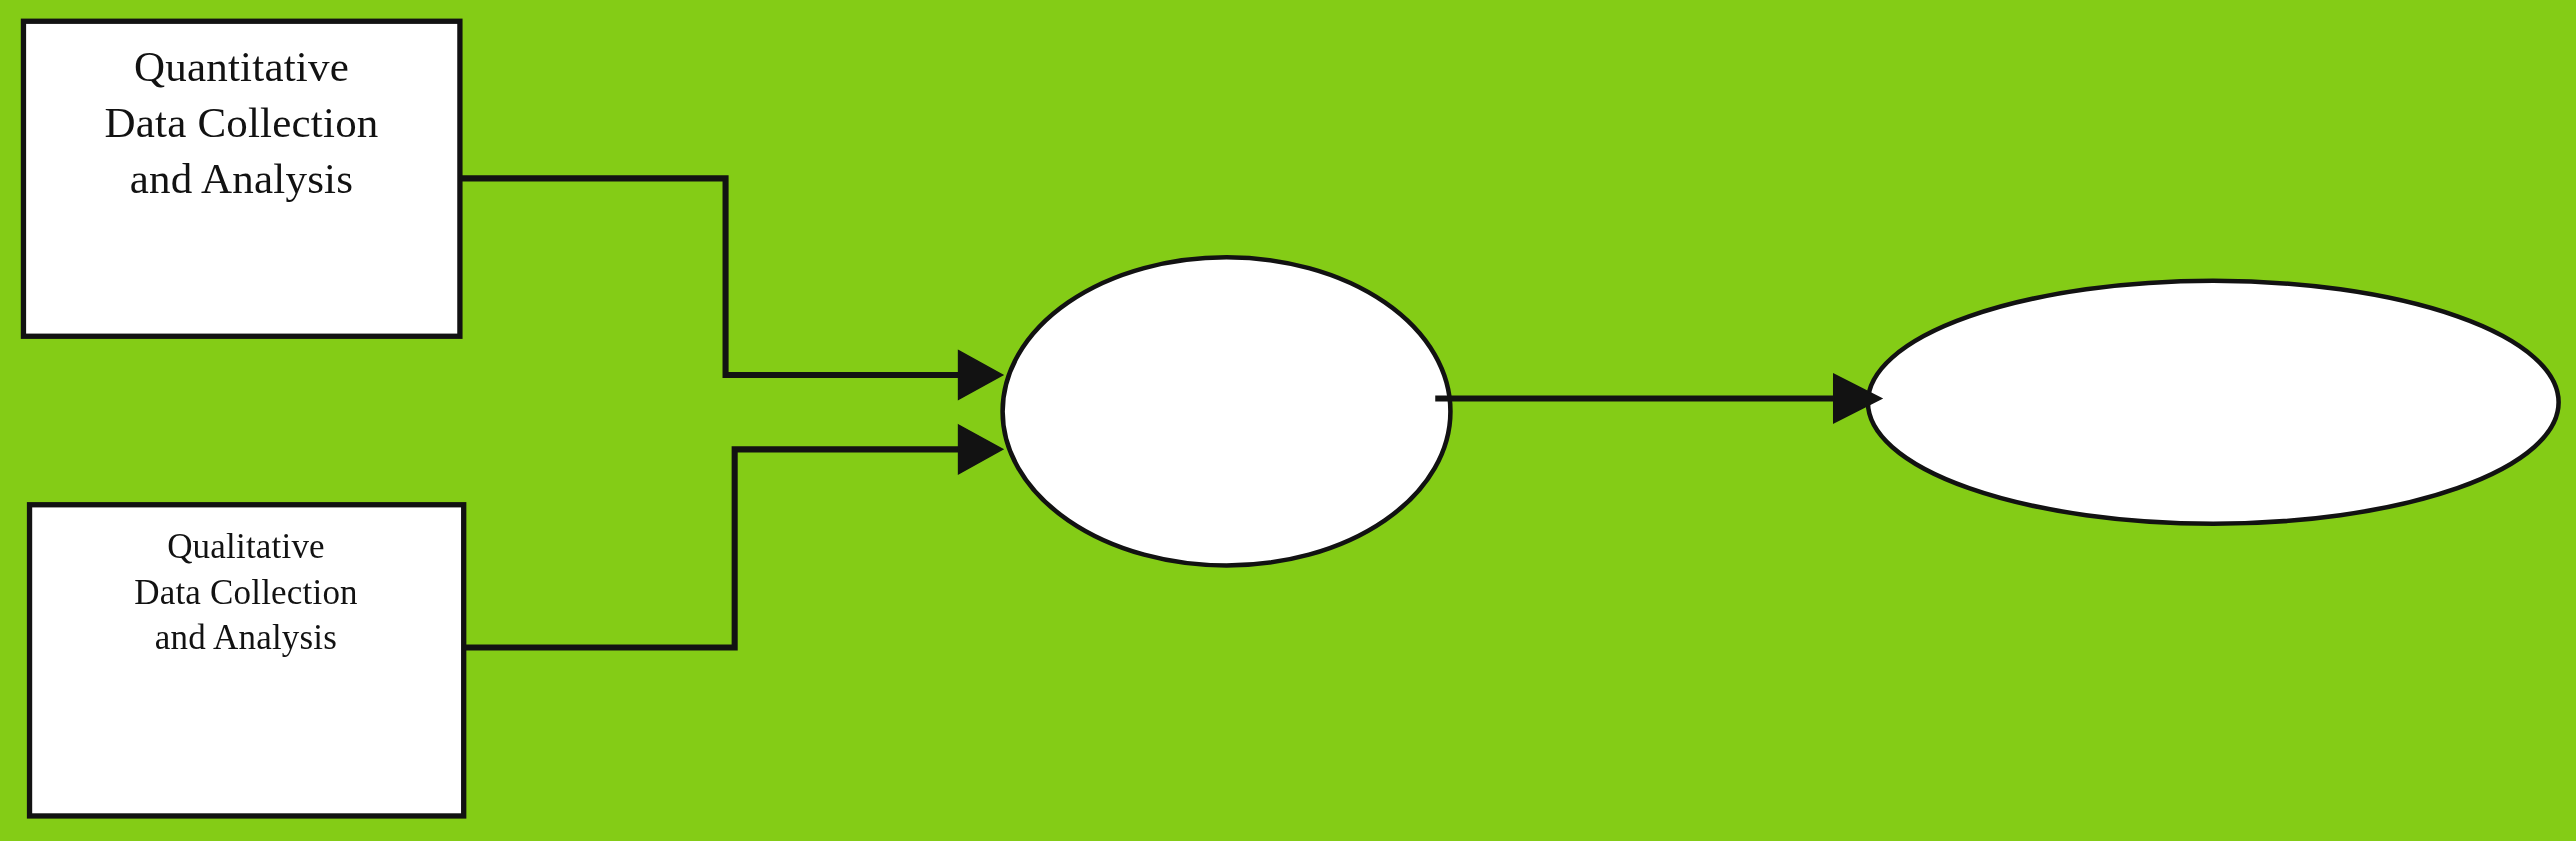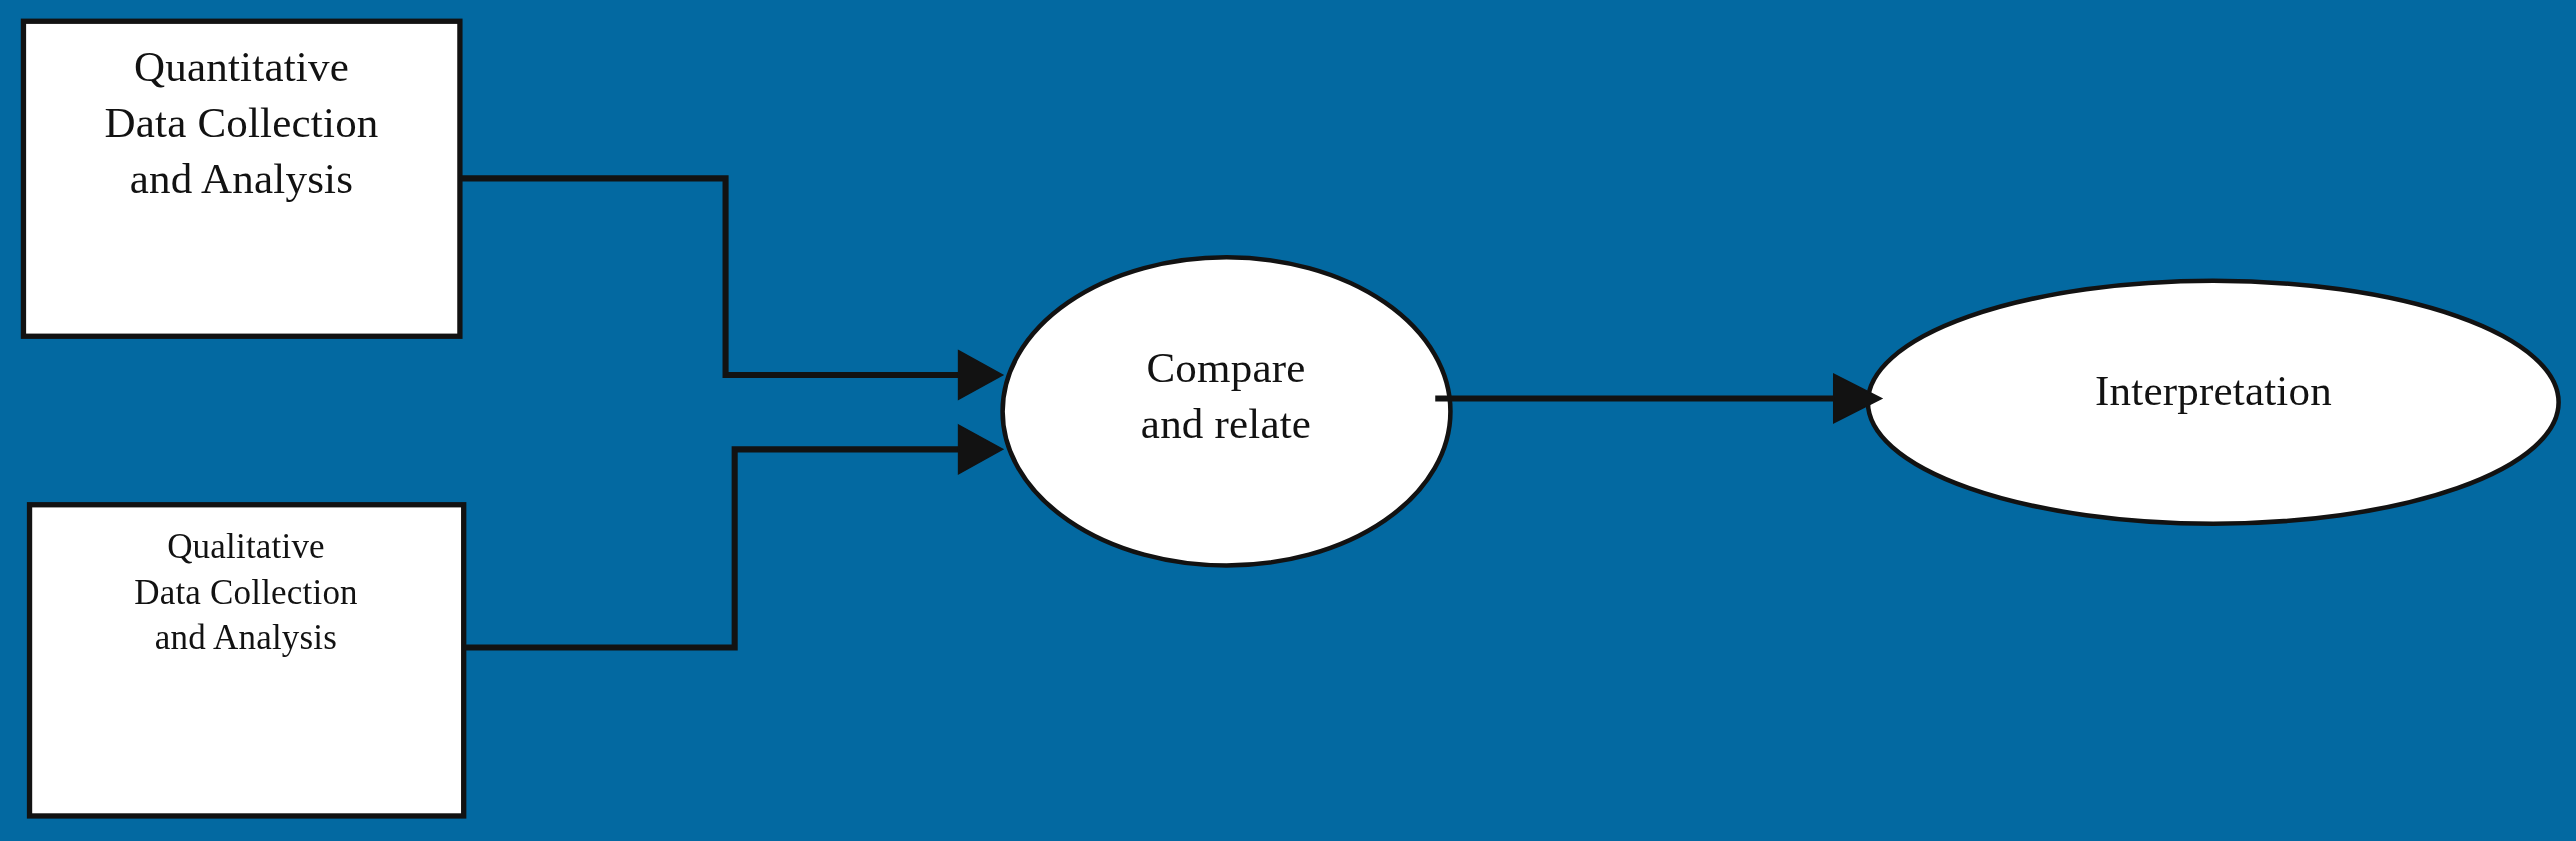--- a/index.html
+++ b/index.html
@@ -11,21 +11,21 @@
   body {
     width: 2576px;
     height: 841px;
     font-family: "Liberation Serif", "DejaVu Serif", serif;
     overflow: hidden;
   }
   #diagram-root {
     position: relative;
     width: 2576px;
     height: 841px;
-    background: #0369a1;
+    background: #84cc16;
   }
   #diagram-svg {
     position: absolute;
     left: 0;
     top: 0;
     width: 2576px;
     height: 841px;
     display: block;
   }
   .node-text {
@@ -92,19 +92,16 @@
   </svg>
 
   <div class="node-text" id="label-quantitative">Quantitative
 Data Collection
 and Analysis</div>
 
   <div class="node-text" id="label-qualitative">Qualitative
 Data Collection
 and Analysis</div>
 
-  <div class="node-text" id="label-compare">Compare
-and relate</div>
 
-  <div class="node-text" id="label-interpretation">Interpretation</div>
 
 </div>
 
 
 </body></html>

